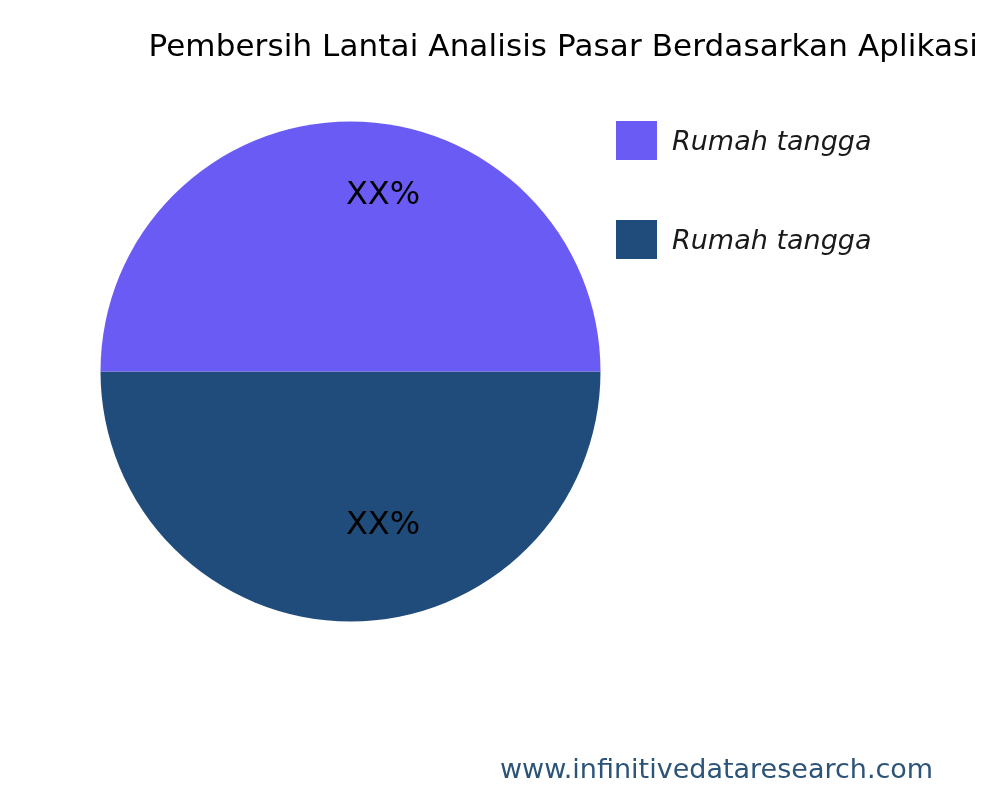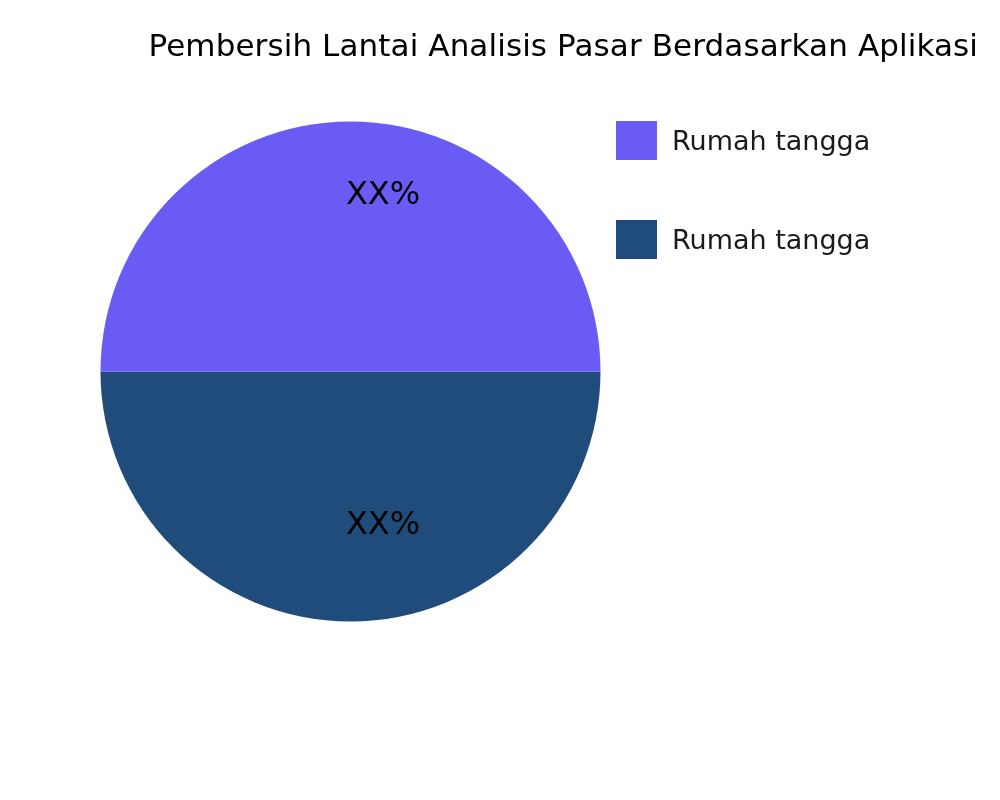--- a/index.html
+++ b/index.html
@@ -64,20 +64,21 @@
 
   #legend {
     position: absolute;
     left: 616px;
     top: 121px;
     width: 360px;
   }
   .legend-entry {
     position: relative;
     height: 99px;
+    font-style: italic;
   }
   .legend-swatch {
     position: absolute;
     left: 0;
     top: 0;
     width: 41px;
     height: 39px;
   }
   .legend-label {
     position: absolute;
@@ -127,14 +128,15 @@
       <span class="legend-label">Rumah tangga</span>
     </div>
 
     <div class="legend-entry">
       <span class="legend-swatch" style="background:#1f4c7a;"></span>
       <span class="legend-label">Rumah tangga</span>
     </div>
 
   </div>
 
+  <div id="footer-url">www.infinitivedataresearch.com</div>
 
 </div>
 
 </body></html>

